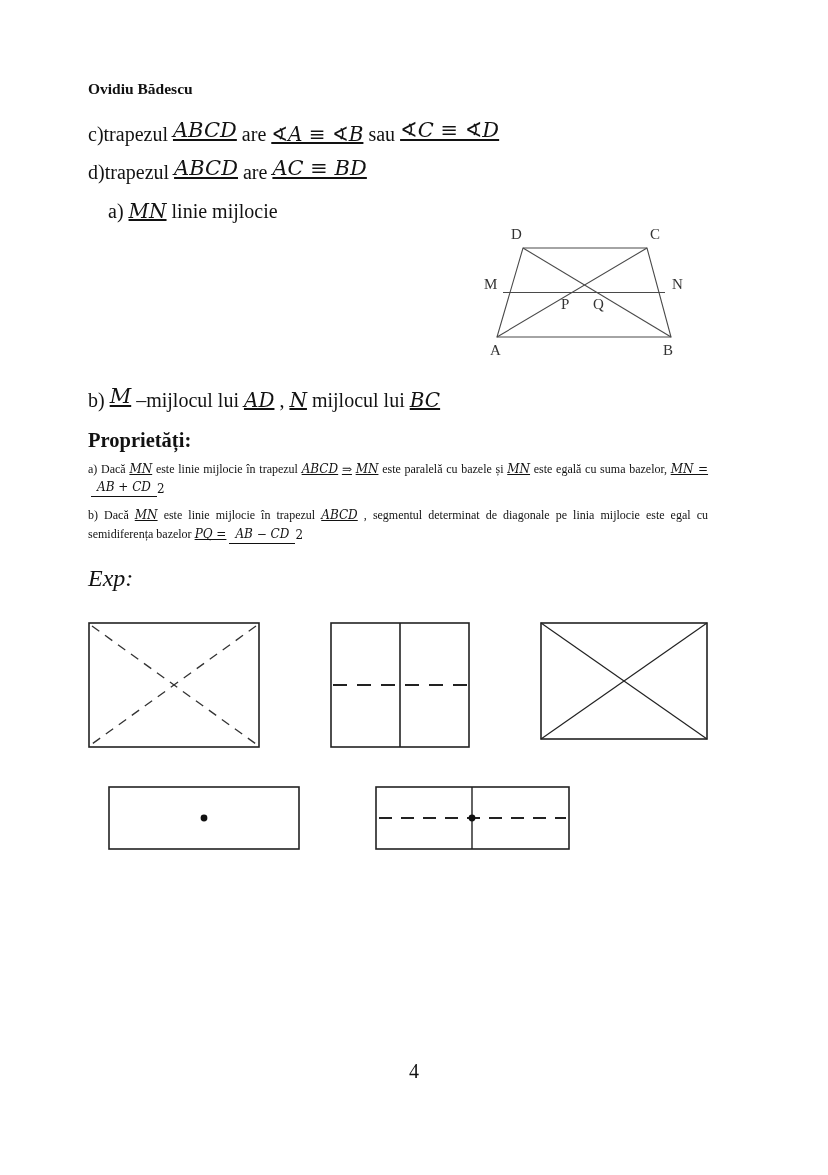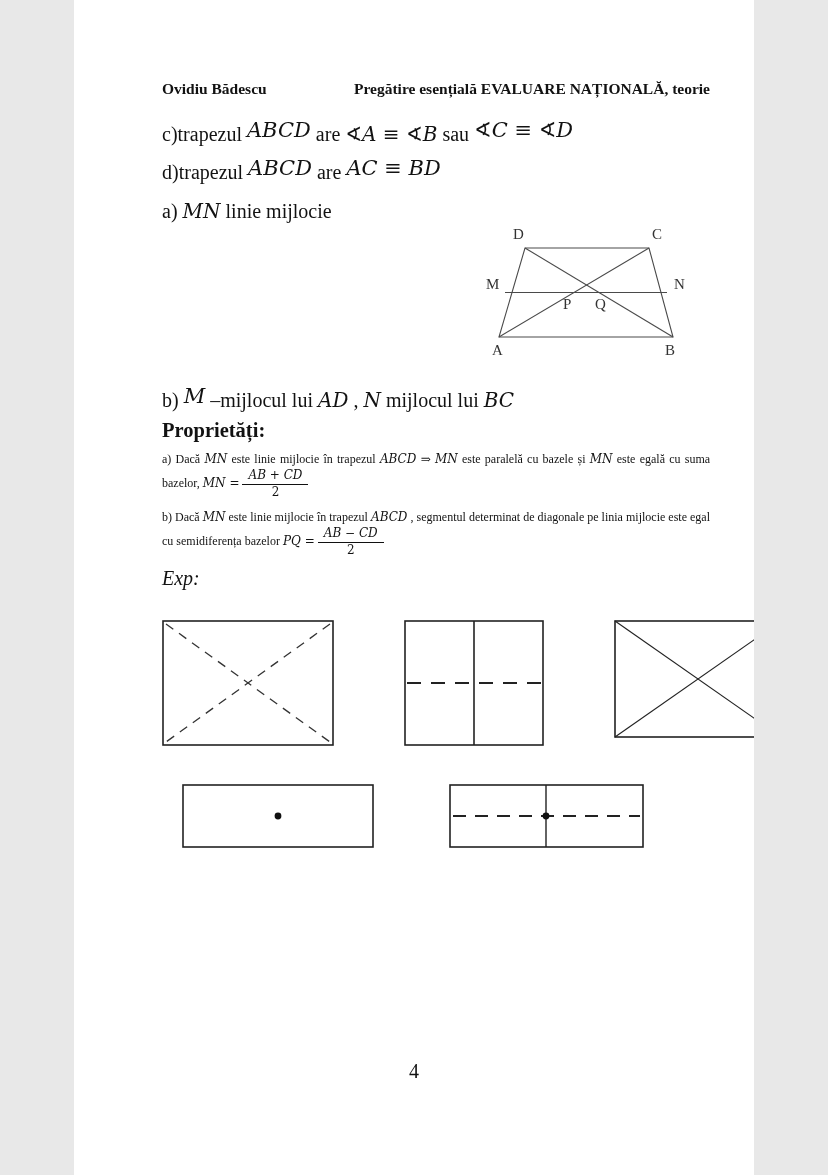--- a/index.html
+++ b/index.html
@@ -1,71 +1,70 @@
 <!DOCTYPE html>
 <html><head>
 <meta charset="utf-8">
 <style>
   * { margin:0; padding:0; box-sizing:border-box; }
   html,body { background:#e8e8e8; }
   body { font-family:"Liberation Serif","DejaVu Serif",serif; color:#121212; }
   .page {
-    position:relative; width:680px; height:1175px; margin:0 auto;
-    background:#ffffff; padding:80px 44px 0 88px; overflow:hidden;
+    position:relative; width:828px; height:1175px; margin:0 auto;
+    background:#ffffff; padding:80px 120px 0 88px; overflow:hidden;
   }
   .hdr { display:flex; justify-content:space-between; align-items:baseline;
          font-weight:bold; font-size:15.5px; margin-bottom:20px; }
   .line { font-size:20px; line-height:1.6; margin-bottom:4px; }
-  .m { font-family:"DejaVu Serif","DejaVu Sans",serif; font-style:italic; }
+  .m { font-family:"DejaVu Serif","DejaVu Sans",serif; font-style:italic;text-decoration:underline; }
   .raised { font-size:21px; position:relative; top:-4px; }
   .bold { font-weight:bold; }
 
   .sec9 { margin-top:6px; font-size:20px; }
   .trap { float:right; width:235px; margin:26px 0 6px 18px; }
   .trap svg { display:block; }
   .trap text { font-family:"Liberation Serif","DejaVu Serif",serif; font-size:15px; fill:#333; }
   .sec9-text { text-align:justify; text-indent:26px; line-height:1.45; }
-  .sec9-item { margin-top:8px; line-height:1.45; }
+  .sec9-item { margin-top:8px; line-height:1.45;margin-left:20px; }
   .clear { clear:both; }
 
   .item-line { font-size:20px; line-height:1.7; margin-top:16px; }
 
-  .props-title { font-size:20.5px; font-weight:bold; }
+  .props-title { font-size:20.5px; font-weight:bold; margin-top:10px; }
   .prop-para { font-size:12px; line-height:1.6; text-align:justify; margin-top:8px; }
 
-  .frac { display:inline-flex; flex-direction:column; align-items:center;
+  .frac { display:inline-flex; flex-direction:row; align-items:center;
           vertical-align:middle; margin:0 3px; line-height:1.15;
           font-family:"DejaVu Serif","DejaVu Sans",serif; }
   .frac .num { border-bottom:1.5px solid #111; padding:0 6px 1px; font-style:italic; }
   .frac .den { padding-top:1px; }
 
   .sec10 { font-size:20px; line-height:1.5; text-align:justify; margin-top:14px; }
   .sec10 .ind { display:inline-block; width:28px; }
-  .exp { font-size:20px; font-style:italic; margin-top:10px; }
+  .exp { font-size:24px; font-style:italic; margin-top:20px; }
 
   .figrow1 { display:flex; align-items:flex-start; margin-top:30px; }
   .figrow2 { display:flex; align-items:flex-start; margin-top:38px; }
   .fig svg { display:block; }
   .f1 { margin-left:0; }
   .f2 { margin-left:70px; }
   .f3 { margin-left:70px; }
   .f4 { margin-left:20px; }
   .f5 { margin-left:75px; }
 
   .pageno { position:absolute; bottom:92px; left:0; width:100%;
             text-align:center; font-size:20px; }
 </style>
 </head>
 <body>
 
 <div class="page">
 
   <header class="hdr">
     <span>Ovidiu Bădescu</span>
-    <span>Pregătire esențială EVALUARE NAȚIONALĂ, teorie</span>
   </header>
 
   <p class="line">
     <span>c)trapezul</span>
     <span class="m raised">ABCD</span>
     <span>are</span>
     <span class="m">∢A ≡ ∢B</span>
     <span>sau</span>
     <span class="m raised">∢C ≡ ∢D</span>
   </p>

